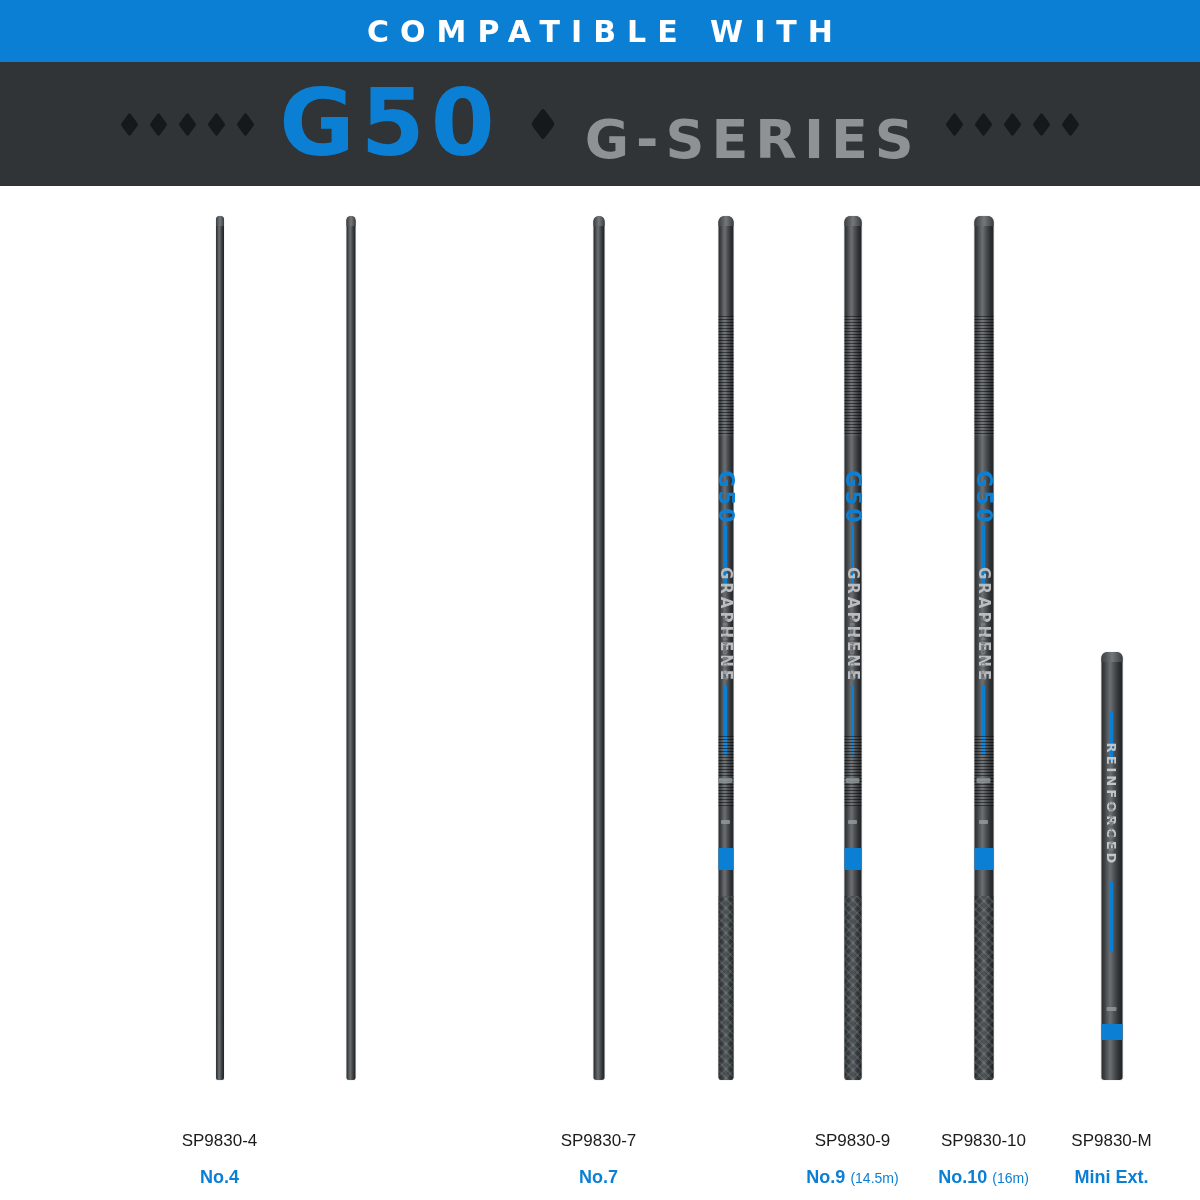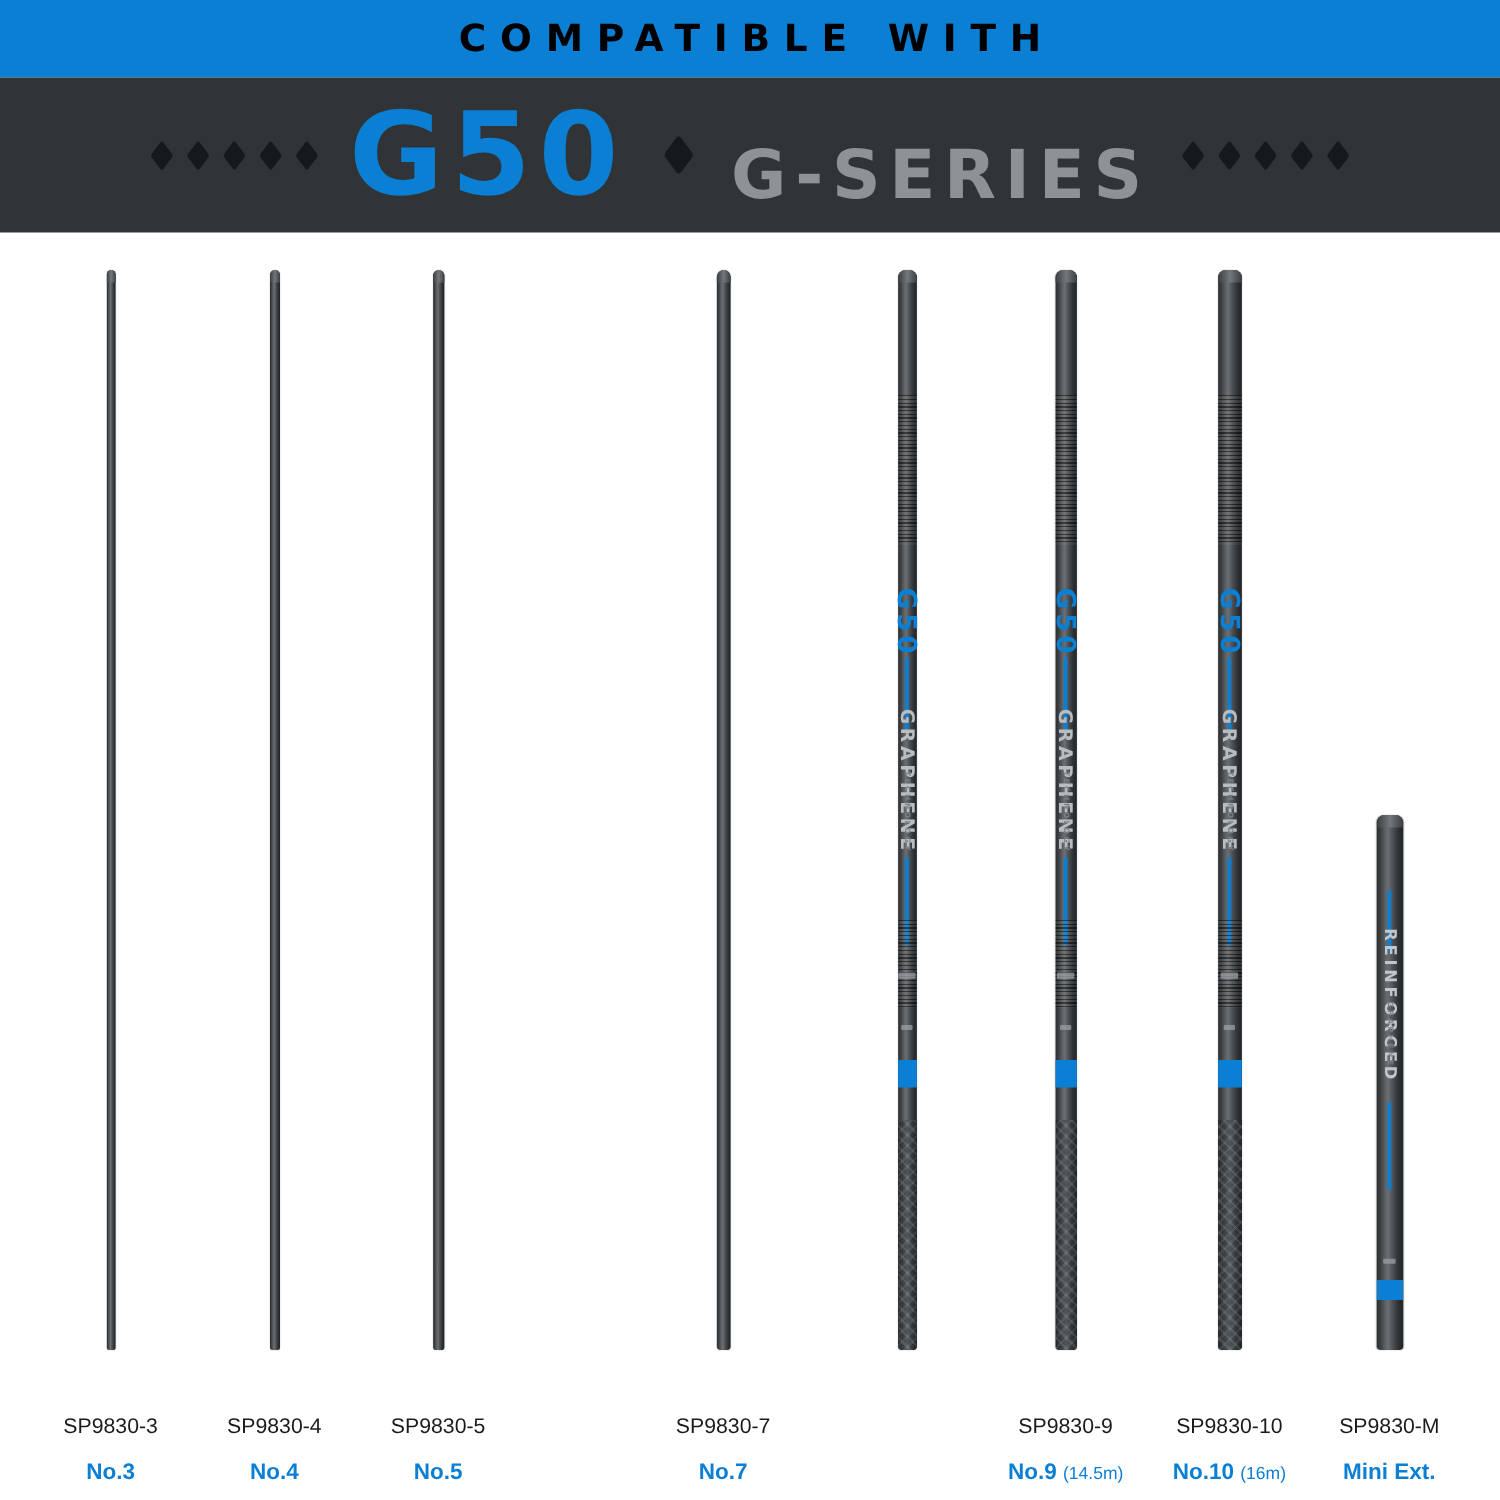--- a/index.html
+++ b/index.html
@@ -26,21 +26,21 @@
     position: absolute;
     top: 0; left: 0;
     width: 1200px;
     height: 62px;
     background: #0b7fd4;
     display: flex;
     align-items: center;
     justify-content: center;
   }
   .banner-top-text {
-    color: #000000;
+    color: #ffffff;
     font-size: 30px;
     font-weight: bold;
     letter-spacing: 11px;
     text-indent: 11px;
     font-family: "DejaVu Sans", sans-serif;
   }
   .banner-bottom {
     position: absolute;
     top: 62px; left: 0;
     width: 1200px;
@@ -256,58 +256,43 @@
         <span class="dot"></span>
         <span class="dot"></span>
         <span class="dot"></span>
       </div>
     </div>
   </div>
 </div>
 
 <div class="stage">
 
-  <div class="col" style="left:22px;">
-    <div class="pole-wrap">
-      <div class="pole" style="top:30px; bottom:0; width:7px;">
-        <div class="tip-cap"></div>
-      </div>
-    </div>
-    <div class="labels">
-      <div class="label-code">SP9830-3</div>
-      <div class="label-no"><span>No.3</span> <span class="label-len"></span></div>
-    </div>
-  </div>
 
   <div class="col" style="left:153px;">
     <div class="pole-wrap">
       <div class="pole" style="top:30px; bottom:0; width:8px;">
         <div class="tip-cap"></div>
       </div>
     </div>
     <div class="labels">
       <div class="label-code">SP9830-4</div>
       <div class="label-no"><span>No.4</span> <span class="label-len"></span></div>
     </div>
   </div>
 
   <div class="col" style="left:284px;">
     <div class="pole-wrap">
       <div class="pole" style="top:30px; bottom:0; width:9px;">
         <div class="tip-cap"></div>
       </div>
     </div>
-    <div class="labels">
-      <div class="label-code">SP9830-5</div>
-      <div class="label-no"><span>No.5</span> <span class="label-len"></span></div>
-    </div>
-  </div>
-
-
-  <div class="col" style="left:512px;">
+  </div>
+
+
+  <div class="col" style="left:532px;">
     <div class="pole-wrap">
       <div class="pole" style="top:30px; bottom:0; width:11px;">
         <div class="tip-cap"></div>
       </div>
     </div>
     <div class="labels">
       <div class="label-code">SP9830-7</div>
       <div class="label-no"><span>No.7</span> <span class="label-len"></span></div>
     </div>
   </div>

